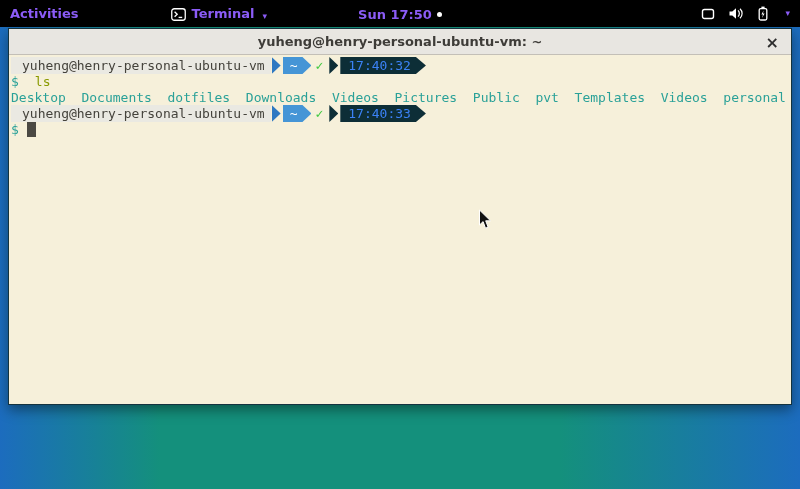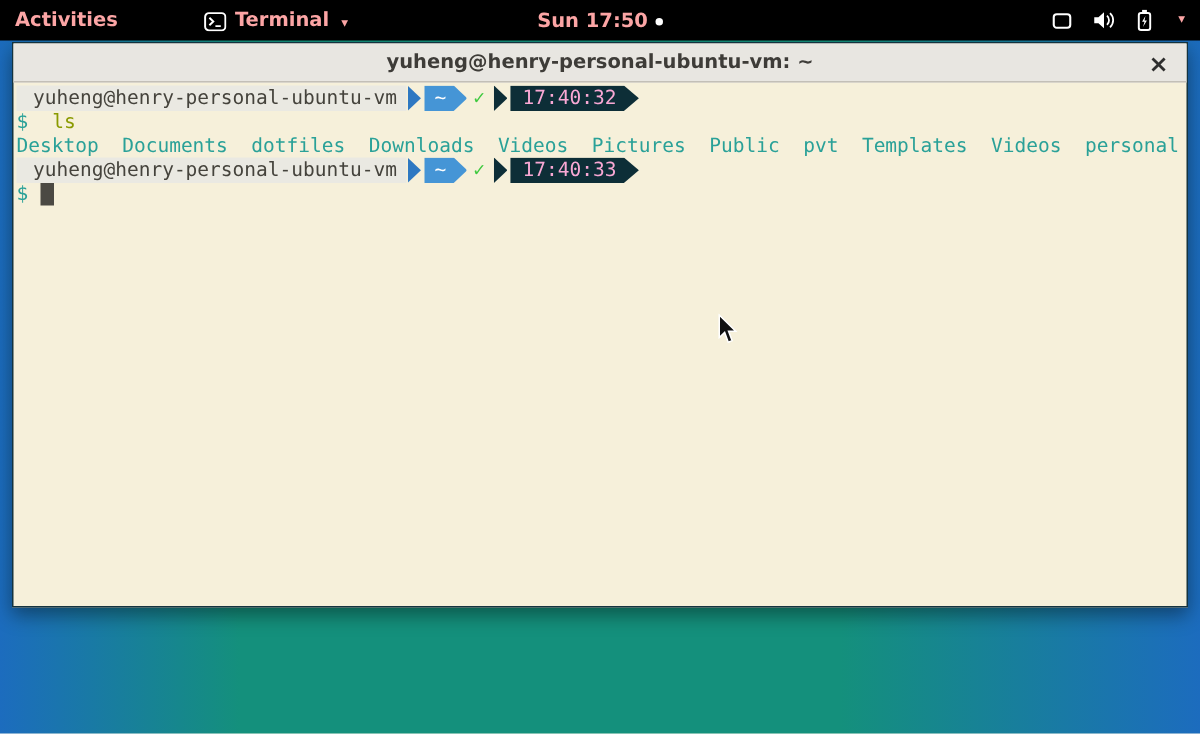--- a/index.html
+++ b/index.html
@@ -11,22 +11,22 @@
       var(--desktop-blue,#1c6cbe) 0%,
       var(--desktop-teal,#14907c) 20%,
       var(--desktop-teal,#14907c) 70%,
       var(--desktop-blue,#1c6cbe) 100%);
   }
 
   
   .top-bar {
     position:absolute; left:0; top:0; width:800px; height:27px;
     background:var(--topbar-bg,#000);
-    color:#fca5a5; display:flex; align-items:center;
-    font-size:13px; font-weight:bold;
+    color:#8b5cf6; display:flex; align-items:center;
+    font-size:13px; font-weight:bold;gap:35px;
   }
   .activities { padding:0 12px 0 10px; cursor:default; }
   .app-menu { display:flex; align-items:flex-end; gap:6px; margin-left:45px; }
   .app-menu svg { display:block; }
   .caret { font-size:9px; margin-left:2px; line-height:1; }
   .clock-wrap {
     position:absolute; left:0; right:0; top:0; height:29px;
     display:flex; align-items:center; justify-content:center; gap:5px;
     pointer-events:none;
   }
@@ -80,21 +80,21 @@
   }
   .pl-tri.blue { background:var(--arrow-blue,#2e78c2); }
   .pl-tri.dark { background:var(--seg-dark-bg,#0d2e37); }
   .seg-path {
     background:var(--seg-blue-bg,#4595d6); color:#fff;
     height:17px; line-height:17px; padding:0 14px 0 7px;
     clip-path:polygon(0 0,calc(100% - 9px) 0,100% 50%,calc(100% - 9px) 100%,0 100%);
   }
   .check { color:var(--check-green,#3fc93f); font-weight:bold; margin:0 5px 0 4px; }
   .seg-time {
-    background:var(--seg-dark-bg,#0d2e37); color:#f9a8d4;
+    background:var(--seg-dark-bg,#0d2e37); color:#3b82f6;
     height:17px; line-height:17px; padding:0 15px 0 8px;
     clip-path:polygon(0 0,calc(100% - 10px) 0,100% 50%,calc(100% - 10px) 100%,0 100%);
   }
 
   .dollar { color:var(--prompt-teal,#2aa198); }
   .cmd { color:var(--cmd-green,#8a9a00); margin-left:16px; }
   .ls-line { color:var(--dir-teal,#2aa198); }
   .block-cursor {
     display:inline-block; width:9px; height:15px; margin-left:8px;
     background:var(--cursor-color,#4b4943);

